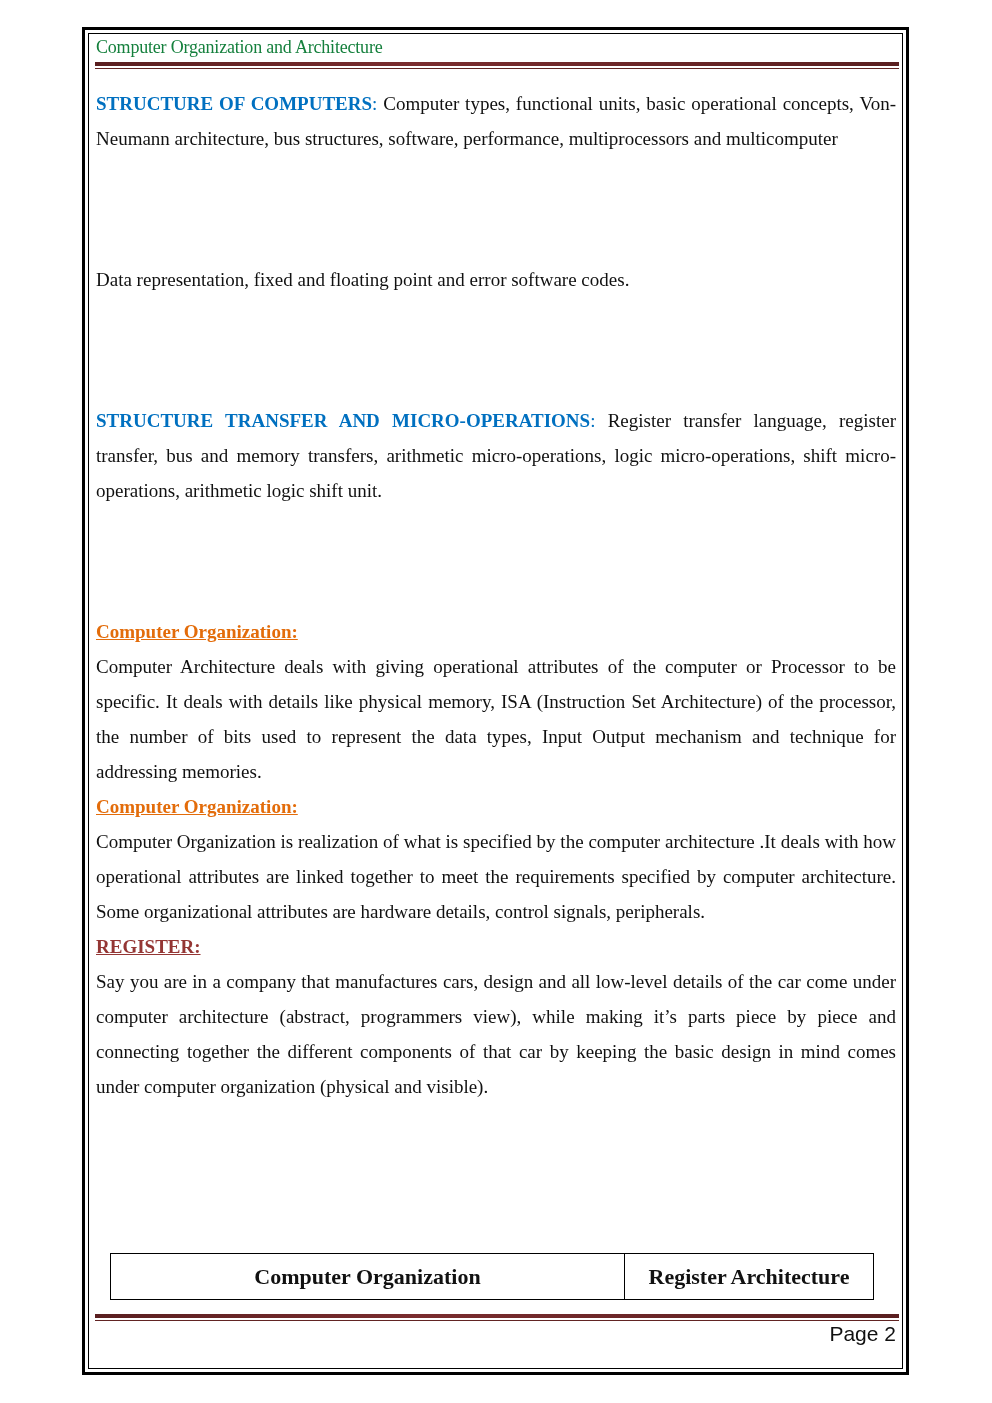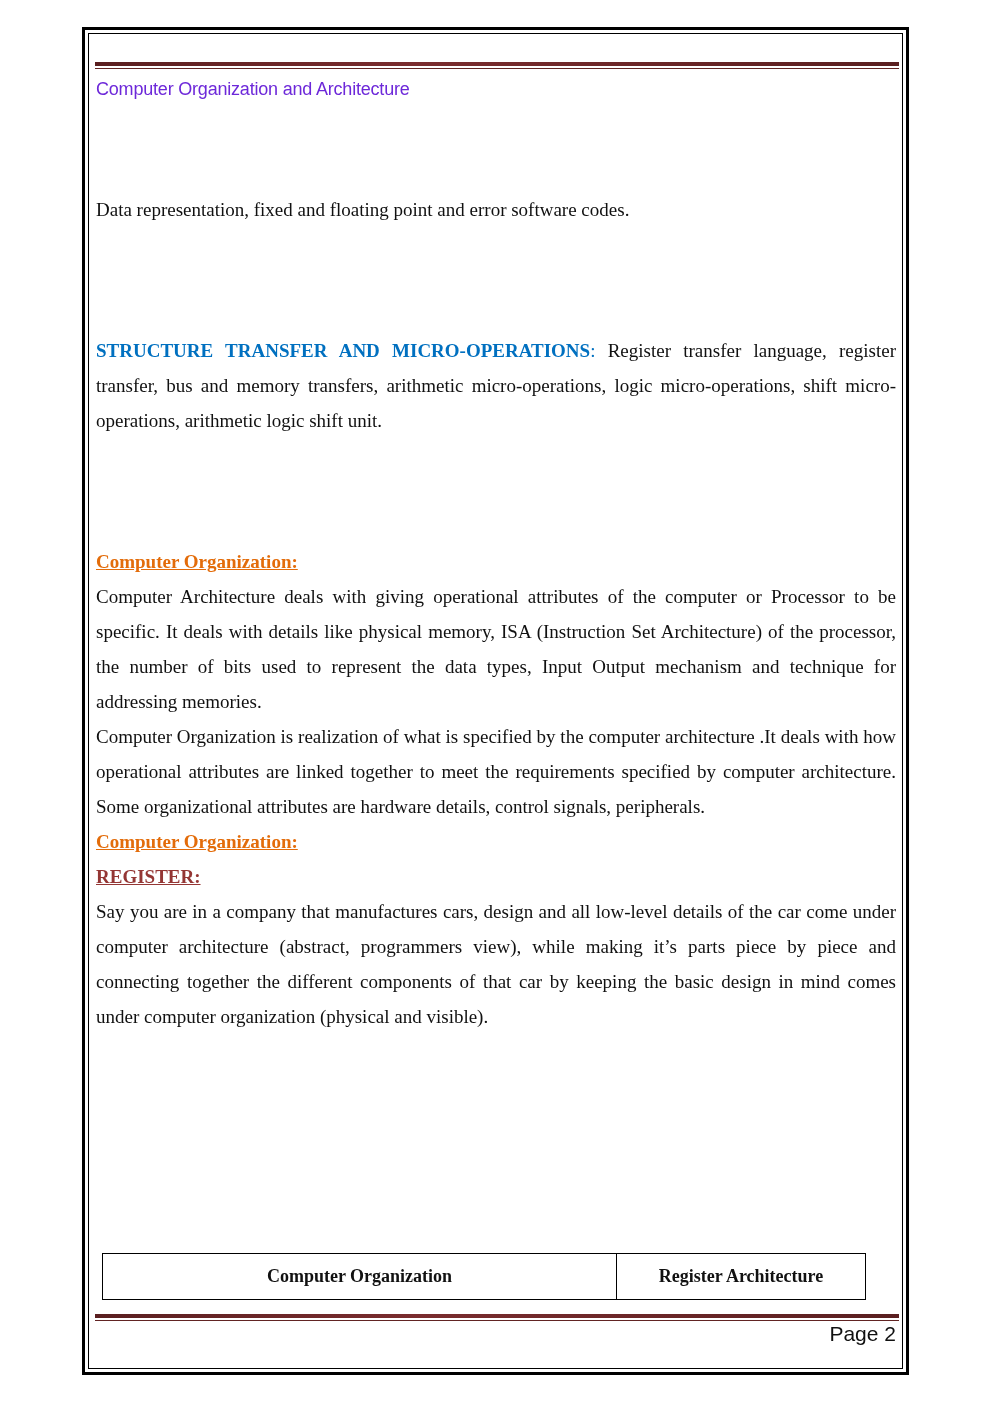--- a/index.html
+++ b/index.html
@@ -5,71 +5,72 @@
   html, body { margin: 0; padding: 0; background: #ffffff; }
   body { width: 992px; height: 1403px; position: relative; overflow: hidden;
          font-family: "Liberation Serif", "DejaVu Serif", serif; color: #111; }
 
   .frame-outer { position: absolute; left: 82px; top: 27px; width: 821px; height: 1342px;
                  border: 3px solid #000; }
   .frame-inner { position: absolute; left: 88px; top: 33px; width: 813px; height: 1334px;
                  border: 1px solid #000; }
 
   .header-title { position: absolute; left: 96px; top: 37px; font-size: 18px;
-                  font-family: Liberation Sans, sans-serif; letter-spacing: -0.2px; color: #6d28d9; margin-top: 42px; }
+                  font-family: Liberation Serif, serif; letter-spacing: -0.2px; color: #15803d; }
 
   .rule { position: absolute; left: 95px; width: 804px; }
   .rule .thick { height: 4px; background: linear-gradient(to right, #5a1f20, #7a2c2e 40%, #5a1f20); }
   .rule .gap { height: 2px; background: #fff; }
   .rule .thin { height: 1px; background: #622423; }
   .rule-top { top: 62px; }
   .rule-bottom { top: 1314px; }
 
   .content { position: absolute; left: 96px; top: 86px; width: 800px; font-size: 19px; line-height: 35px; }
   .p { margin: 0; text-align: justify; text-align-last: left; }
   .lead-blue { color: #0070c0; font-weight: bold; }
   .h-orange { color: #e36c0a; font-weight: bold; text-decoration: underline; }
   .h-darkred { color: #943634; font-weight: bold; text-decoration: underline; }
 
   .sp-1 { height: 106px; }
   .sp-2 { height: 106px; }
   .sp-3 { height: 106px; }
 
-  .cmp-table { position: absolute; left: 102px; top: 1253px; width: 764px; border-collapse: collapse; font-size: 18px; }
+  .cmp-table { position: absolute; left: 110px; top: 1253px; width: 764px; border-collapse: collapse; font-size: 22px; }
   .cmp-table th { border: 1.5px solid #000; height: 45px; font-weight: bold; text-align: center; padding: 0 8px; }
   .cmp-table th.c1 { width: 497px; }
 
   .page-no { position: absolute; right: 96px; top: 1322px; font-size: 21px;
              font-family: "Liberation Sans", "DejaVu Sans", sans-serif; color: #111; }
 </style>
 </head>
 <body>
 
 <div class="frame-outer"></div>
 <div class="frame-inner"></div>
 
 <div class="header-title">Computer Organization and Architecture</div>
 <div class="rule rule-top">
   <div class="thick"></div>
     <div class="gap"></div>
     <div class="thin"></div>
 </div>
 
 <div class="content">
+  <p class="p"><span class="lead-blue">STRUCTURE OF COMPUTERS</span><span class="lead-blue" style="font-weight:normal">:</span><span> Computer types, functional units, basic operational concepts, Von-Neumann architecture, bus structures, software, performance, multiprocessors and multicomputer</span></p>
   <div class="sp-1"></div>
   <p class="p"><span>Data representation, fixed and floating point and error software codes.</span></p>
   <div class="sp-2"></div>
   <p class="p"><span class="lead-blue">STRUCTURE TRANSFER AND MICRO-OPERATIONS</span><span class="lead-blue" style="font-weight:normal">:</span><span> Register transfer language, register transfer, bus and memory transfers, arithmetic micro-operations, logic micro-operations, shift micro-operations, arithmetic logic shift unit.</span></p>
   <div class="sp-3"></div>
 
   <p class="p"><span class="h-orange">Computer Organization:</span></p>
   <p class="p">Computer Architecture deals with giving operational attributes of the computer or Processor to be specific. It deals with details like physical memory, ISA (Instruction Set Architecture) of the processor, the number of bits used to represent the data types, Input Output mechanism and technique for addressing memories.</p>
 
+  <p class="p"><span class="h-orange">Computer Organization:</span></p>
   <p class="p">Computer Organization is realization of what is specified by the computer architecture .It deals with how operational attributes are linked together to meet the requirements specified by computer architecture. Some organizational attributes are hardware details, control signals, peripherals.</p>
-  <p class="p"><span class="h-orange">Computer Organization:</span></p>
 
   <p class="p"><span class="h-darkred">REGISTER:</span></p>
   <p class="p">Say you are in a company that manufactures cars, design and all low-level details of the car come under computer architecture (abstract, programmers view), while making it’s parts piece by piece and connecting together the different components of that car by keeping the basic design in mind comes under computer organization (physical and visible).</p>
 </div>
 
 <table class="cmp-table">
   <tbody>
       <tr>
     <th class="c1">Computer Organization</th>
     <th>Register Architecture</th>

